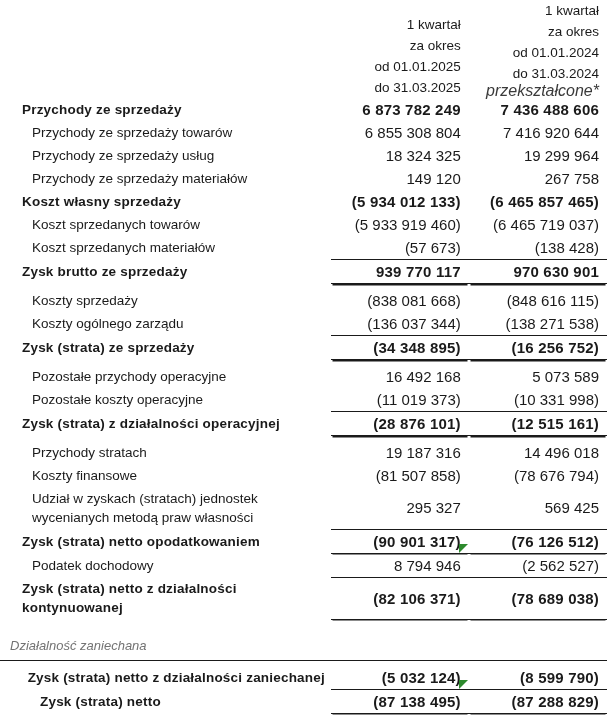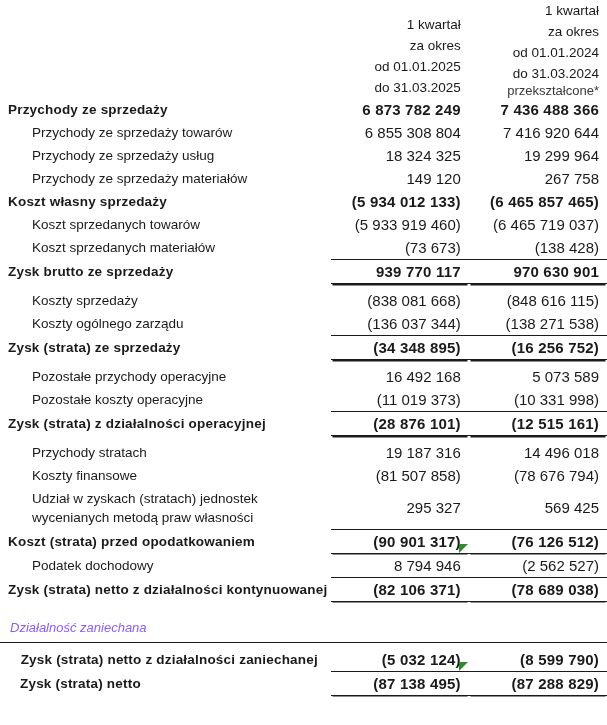--- a/index.html
+++ b/index.html
@@ -36,21 +36,22 @@
     text-align: right;
     vertical-align: bottom;
     padding: 0 8px 0 4px;
     font-size: 13.5px;
     line-height: 21px;
     color: #1a1a1a;
     font-weight: normal;
   }
   .hdr-cell div { white-space: nowrap; }
   .hdr-note {
-    font-size: 13px;
+    font-style: italic;
+    font-size: 16px;
     line-height: 14px;
     color: #3a3a3a;
   }
 
   
   td.label {
     font-size: 13.5px;
     line-height: 19px;
     padding: 2px 6px 2px 10px;
     vertical-align: middle;
@@ -58,40 +59,40 @@
   }
   td.num {
     font-size: 15px;
     line-height: 19px;
     padding: 2px 8px 2px 4px;
     vertical-align: middle;
     text-align: right;
     white-space: nowrap;
   }
 
-  tr.level-1 td.label { font-weight: bold; padding-left: 8px; letter-spacing: 0.2px; }
+  tr.level-1 td.label { font-weight: bold; padding-left: 22px; letter-spacing: 0.2px; }
   tr.level-1 td.num   { font-weight: bold; letter-spacing: 0.2px; }
 
   tr.level-2 td.label { font-weight: normal; padding-left: 32px; margin-left: 30px; }
   tr.level-2 td.num   { font-weight: normal; text-align: right; }
   td.rule-bottom { border-bottom: 1.5px solid #1a1a1a; }
   td.rule-bottom-double {
     border-bottom: 1.5px solid #1a1a1a;
     box-shadow: 0 3px 0 -1.5px #1a1a1a;
   }
 
   
   tr.section td.label {
     font-style: italic;
     font-weight: normal;
     font-size: 13px;
     padding-left: 10px;
     padding-top: 6px;
     padding-bottom: 2px;
-    color: #8b5cf6;
+    color: #737373;
   }
   tr.section-rule td {
     border-bottom: 1.5px solid #1a1a1a;
     padding: 0;
     height: 3px;
     line-height: 0;
     font-size: 0;
   }
 
   tr.spacer td {
@@ -154,21 +155,21 @@
           <div class="hdr-note">przekształcone*</div>
         </th>
       </tr>
     </thead>
 
     <tbody>
 
       <tr class="level-1">
         <td class="label">Przychody ze sprzedaży</td>
         <td class="num">6 873 782 249</td>
-        <td class="num">7 436 488 366</td>
+        <td class="num">7 436 488 606</td>
       </tr>
 
       <tr class="level-2">
         <td class="label">Przychody ze sprzedaży towarów</td>
         <td class="num">6 855 308 804</td>
         <td class="num">7 416 920 644</td>
       </tr>
 
       <tr class="level-2">
         <td class="label">Przychody ze sprzedaży usług</td>
@@ -189,21 +190,21 @@
       </tr>
 
       <tr class="level-2">
         <td class="label">Koszt sprzedanych towarów</td>
         <td class="num">(5 933 919 460)</td>
         <td class="num">(6 465 719 037)</td>
       </tr>
 
       <tr class="level-2">
         <td class="label">Koszt sprzedanych materiałów</td>
-        <td class="num rule-bottom">(73 673)</td>
+        <td class="num rule-bottom">(57 673)</td>
         <td class="num rule-bottom">(138 428)</td>
       </tr>
 
       <tr class="level-1">
         <td class="label">Zysk brutto ze sprzedaży</td>
         <td class="num rule-bottom-double">939 770 117</td>
         <td class="num rule-bottom-double">970 630 901</td>
       </tr>
 
       <tr class="spacer-sm">
@@ -272,21 +273,21 @@
         <td class="num">(78 676 794)</td>
       </tr>
 
       <tr class="level-2">
         <td class="label" style="padding-right:0;padding-left:32px;">Udział w zyskach (stratach) jednostek wycenianych metodą praw własności</td>
         <td class="num rule-bottom">295 327</td>
         <td class="num rule-bottom">569 425</td>
       </tr>
 
       <tr class="level-1">
-        <td class="label">Koszt (strata) przed opodatkowaniem</td>
+        <td class="label">Zysk (strata) netto opodatkowaniem</td>
         <td class="num rule-bottom-double">(90 901 317)</td>
         <td class="num rule-bottom-double">(76 126 512)</td>
       </tr>
 
       <tr class="level-2">
         <td class="label">Podatek dochodowy</td>
         <td class="num rule-bottom"><span>8 794 946</span><span class="marker-wrap"><span class="marker"></span></span></td>
         <td class="num rule-bottom">(2 562 527)</td>
       </tr>
 
@@ -319,20 +320,20 @@
           <td></td>
         </tr>
 
       <tr class="level-1">
         <td class="label" style="padding-right:0;text-align:center;">Zysk (strata) netto z działalności zaniechanej</td>
         <td class="num rule-bottom">(5 032 124)</td>
         <td class="num rule-bottom">(8 599 790)</td>
       </tr>
 
       <tr class="level-1">
-        <td class="label" style="padding-left:20px;">Zysk (strata) netto</td>
+        <td class="label" style="padding-left:40px;">Zysk (strata) netto</td>
         <td class="num rule-bottom-double"><span>(87 138 495)</span><span class="marker-wrap"><span class="marker"></span></span></td>
         <td class="num rule-bottom-double">(87 288 829)</td>
       </tr>
 
     </tbody>
   </table>
 </div>
 
 </body></html>

